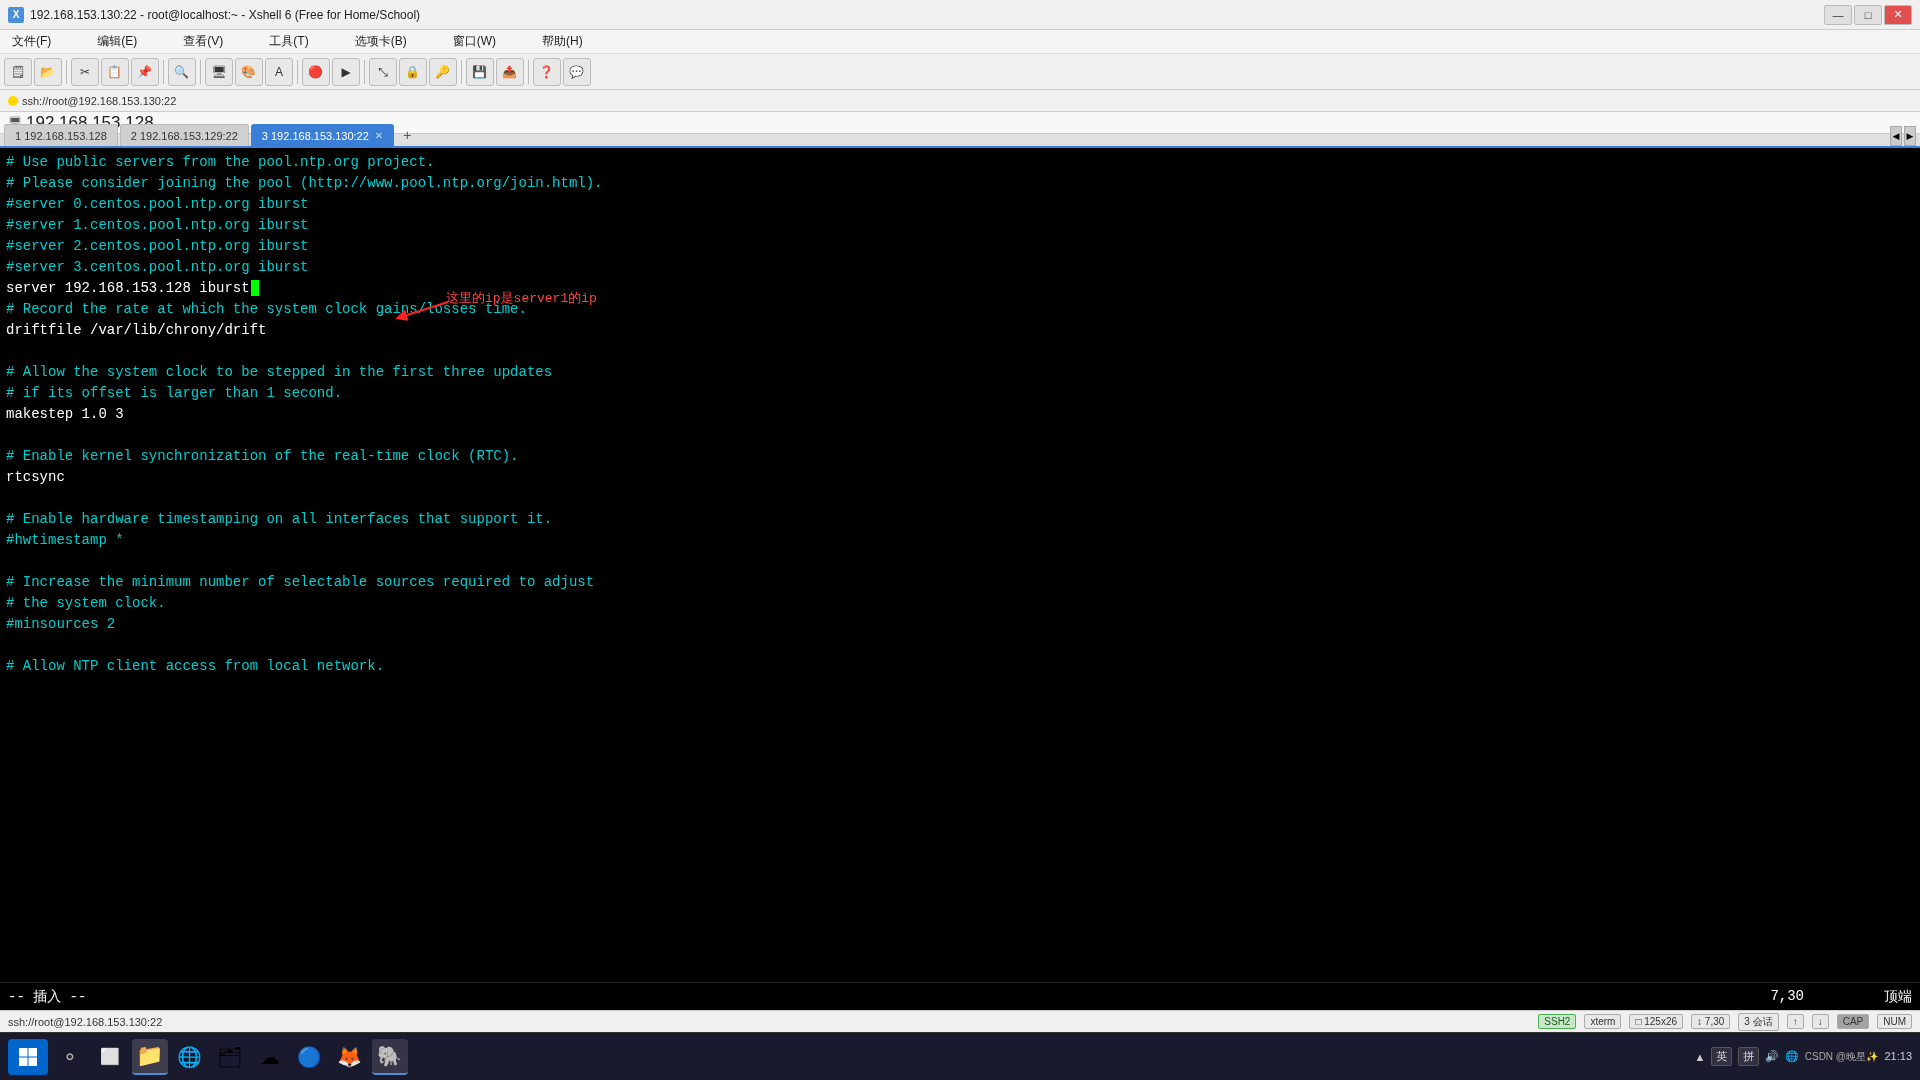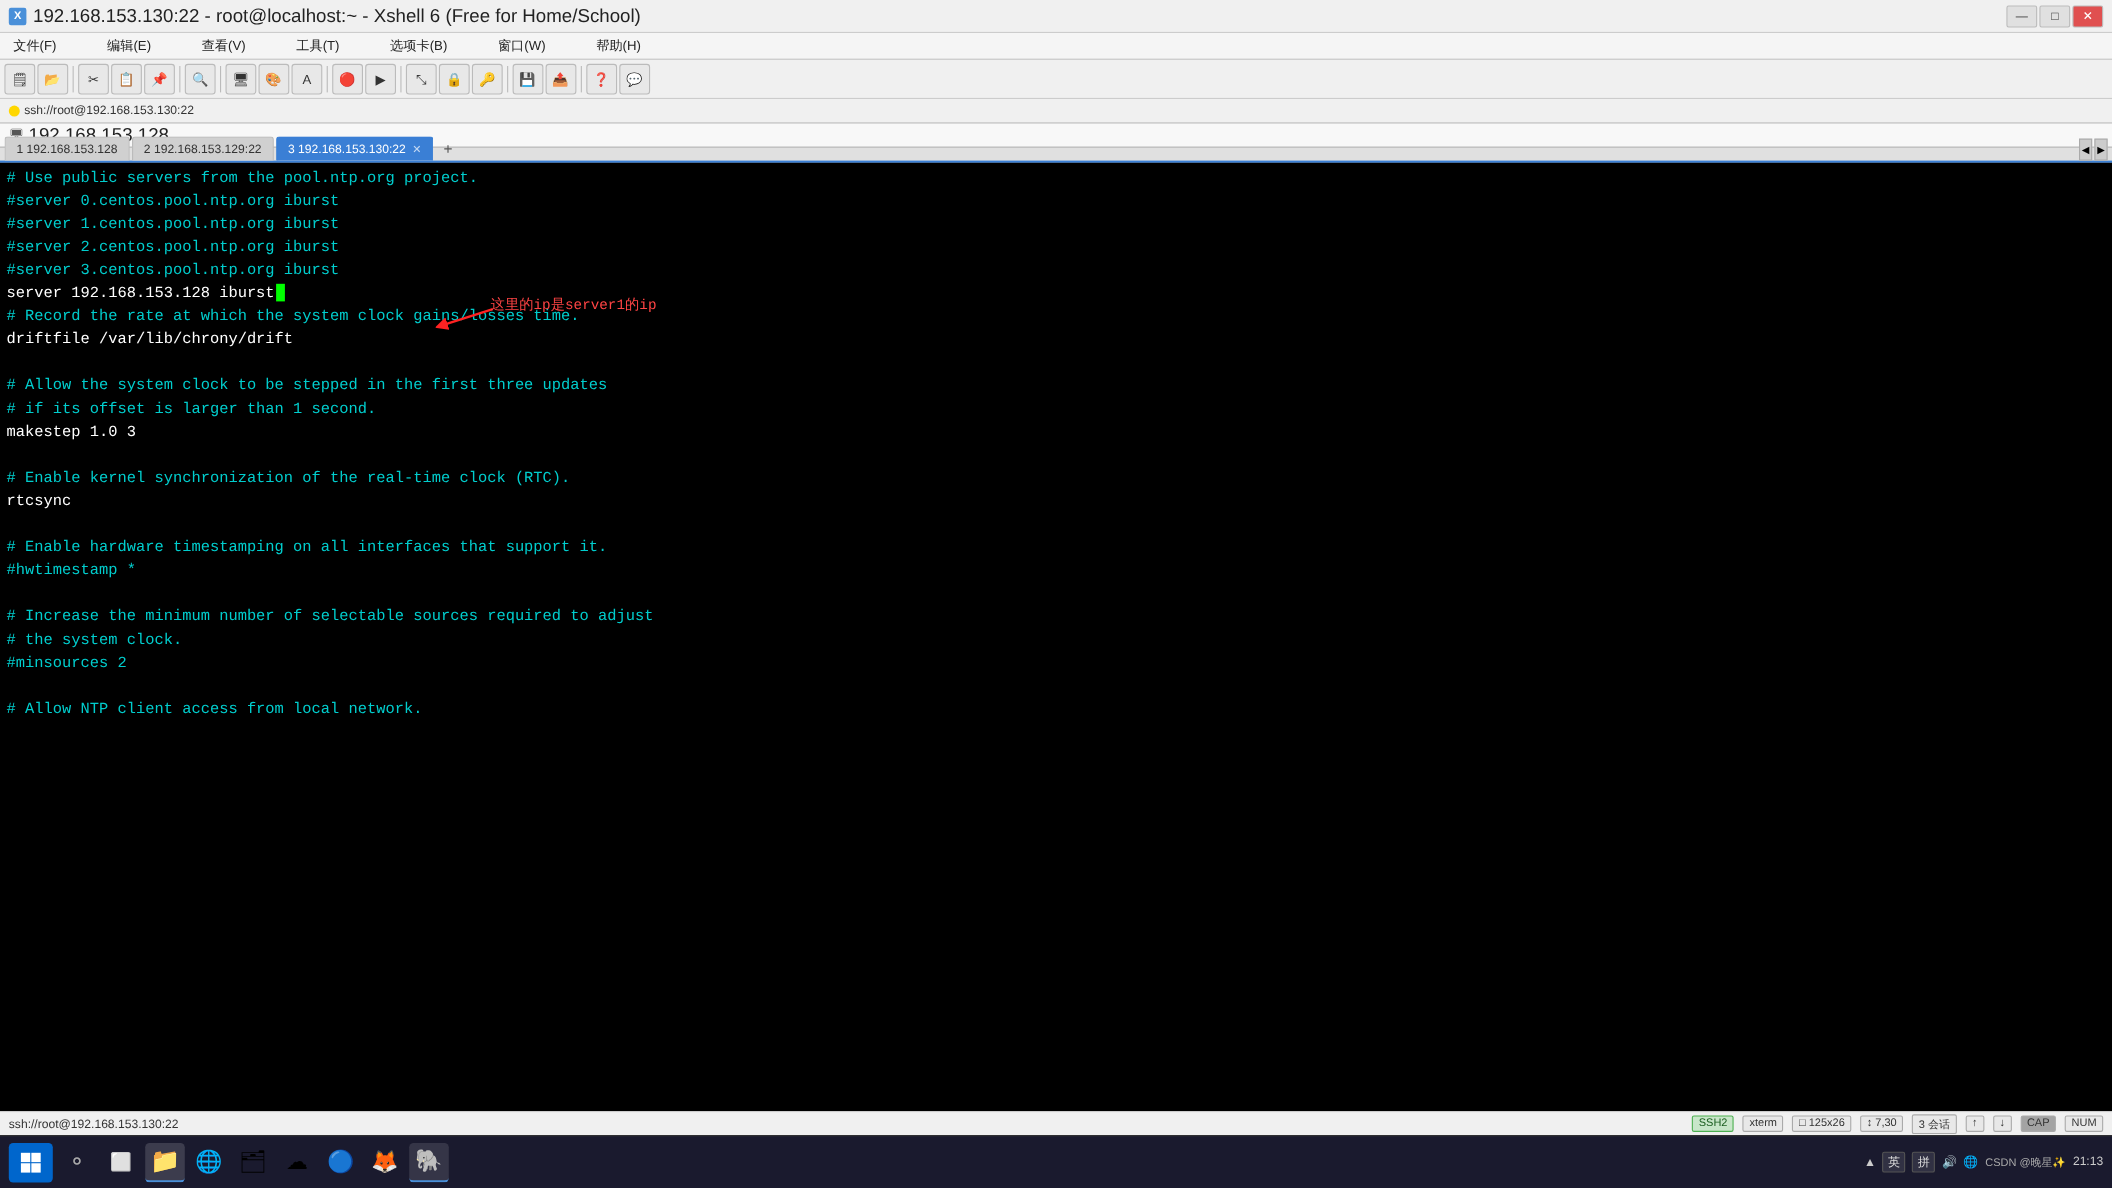--- a/index.html
+++ b/index.html
@@ -31,21 +31,21 @@
     }
     .title-icon {
       width: 16px;
       height: 16px;
       background: #4a90d9;
       border-radius: 2px;
       display: flex;align-items:center;justify-content:center;
       font-size:10px;color:white;font-weight:bold;
     }
     .title-text {
-      font-size: 17px;
+      font-size: 12px;
       color: #222;
     }
     .title-bar-controls {
       display: flex;
       gap: 2px;
     }
     .title-btn {
       width: 28px;
       height: 20px;
       background: #e0e0e0;
@@ -433,20 +433,21 @@
   <div class="tab-add">+</div>
   <div class="tab-scroll">
     <div class="tab-scroll-btn">◀</div>
     <div class="tab-scroll-btn">▶</div>
   </div>
 </div>
 
 <div class="terminal-container">
   <div class="terminal-content">
     <span class="term-line c-cyan"># Use public servers from the pool.ntp.org project.</span>
+    <span class="term-line c-cyan"># Please consider joining the pool (http://www.pool.ntp.org/join.html).</span>
     <span class="term-line c-cyan">#server 0.centos.pool.ntp.org iburst</span>
     <div style="position:relative;">
       <span class="term-line c-cyan">#server 1.centos.pool.ntp.org iburst</span>
 
       <div class="annotation">
         <svg class="annotation-arrow" viewBox="0 0 55 30">
           <defs>
             <marker id="arrowhead" markerWidth="6" markerHeight="6" refX="3" refY="3" orient="auto">
               <polygon points="0 0, 6 3, 0 6" fill="#ff2222"></polygon>
             </marker>
@@ -472,20 +473,27 @@
     <span class="term-line c-cyan"># Enable hardware timestamping on all interfaces that support it.</span>
     <span class="term-line c-cyan">#hwtimestamp *</span>
     <span class="term-line">&nbsp;</span>
     <span class="term-line c-cyan"># Increase the minimum number of selectable sources required to adjust</span>
     <span class="term-line c-cyan"># the system clock.</span>
     <span class="term-line c-cyan">#minsources 2</span>
     <span class="term-line">&nbsp;</span>
     <span class="term-line c-cyan"># Allow NTP client access from local network.</span>
   </div>
 
+  <div class="vim-status">
+    <span class="vim-mode">-- 插入 --</span>
+    <div class="vim-pos">
+      <span>7,30</span>
+      <span>顶端</span>
+    </div>
+  </div>
 </div>
 
 <div class="xshell-status">
   <div class="xshell-status-left">
     <span>ssh://root@192.168.153.130:22</span>
   </div>
   <div class="xshell-status-right">
     <span class="status-badge ssh2">SSH2</span>
     <span class="status-badge">xterm</span>
     <span class="status-badge">□ 125x26</span>

